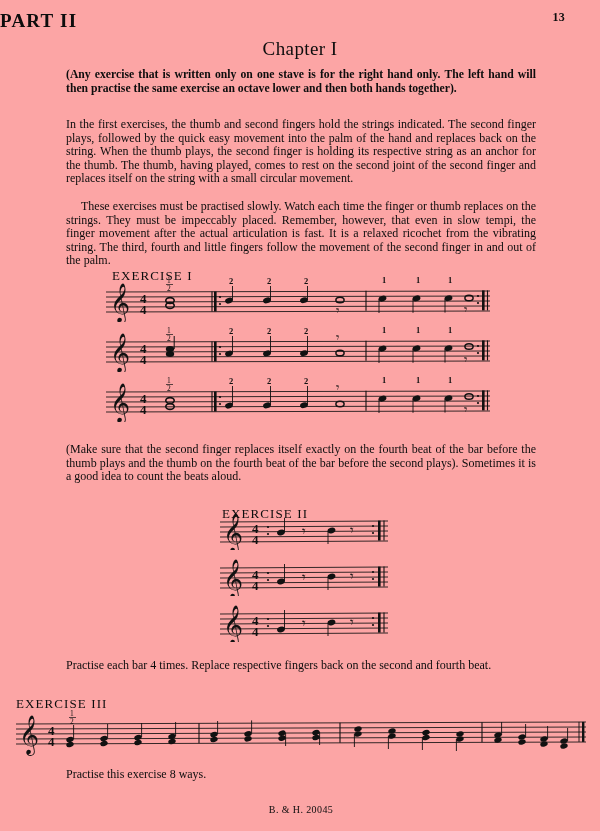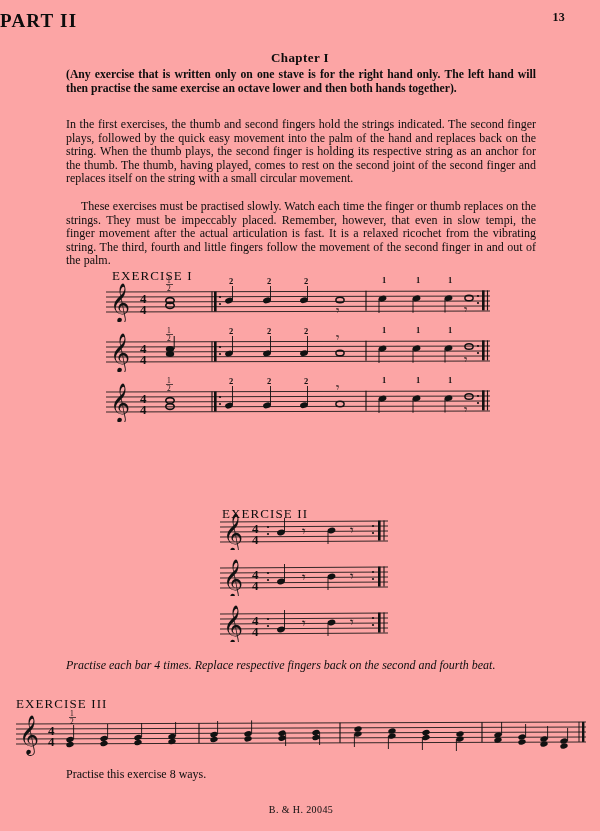--- a/index.html
+++ b/index.html
@@ -33,24 +33,24 @@
   .part-title {
     text-align: left;
     font-size: 19px;
     font-weight: bold;
     letter-spacing: 1.2px;
     margin: 0;
     padding-top: 10px;
   }
   .chapter-title {
     text-align: center;
-    font-size: 13px;
-    font-weight: bold;
+    font-size: 19px;
+    font-weight: normal;
     letter-spacing: 0.4px;
-    margin: 12px;
+    margin: 0;
     padding-top: 6px;
   }
   .body-col {
     position: absolute;
     left: 66px;
     width: 470px;
   }
   p.para {
     margin: 0;
     font-size: 12px;
@@ -292,20 +292,23 @@
         <ellipse cx="365" cy="20.5" rx="4.1" ry="2.8" fill="none" stroke="#111" stroke-width="1.5"></ellipse>
         <text x="360" y="38" font-family="DejaVu Sans, sans-serif" font-size="13" fill="#111">𝄾</text>
       </g>
       <circle cx="374" cy="20" r="1.1" fill="#111"></circle>
       <circle cx="374" cy="27" r="1.1" fill="#111"></circle>
       <rect x="378" y="14.4" width="2.6" height="20" fill="#111"></rect>
       <line x1="383.5" y1="14.4" x2="383.5" y2="34.4" stroke="#111" stroke-width="1.1"></line>
     </svg>
   </div>
 
+  <div class="body-col" style="top:443px;">
+    <p class="para">(Make sure that the second finger replaces itself exactly on the fourth beat of the bar before the thumb plays and the thumb on the fourth beat of the bar before the second plays). Sometimes it is a good idea to count the beats aloud.</p>
+  </div>
 
   <div class="sysblock" style="left:222px; top:488px;margin-top:16px;">
     <span class="ex-label">EXERCISE II</span>
   </div>
 
   <div class="sysblock" style="left:218px; top:510px;">
     <svg class="staffsvg" width="172" height="40" viewBox="0 0 172 40">
       <g stroke="#111" stroke-width="0.85">
         <line x1="2" y1="12" x2="170" y2="11"></line>
         <line x1="2" y1="17" x2="170" y2="16"></line>
@@ -390,21 +393,21 @@
         <ellipse cx="113.5" cy="20.5" rx="4" ry="2.8" fill="#111" transform="rotate(-18 113.5 20.5)"></ellipse>
       </g>
       <text x="132" y="25" font-family="DejaVu Sans, sans-serif" font-size="14" fill="#111">𝄾</text>
       <circle cx="155" cy="16" r="1.1" fill="#111"></circle>
       <circle cx="155" cy="23" r="1.1" fill="#111"></circle>
       <rect x="160" y="10.6" width="2.6" height="20" fill="#111"></rect>
       <line x1="166" y1="10.6" x2="166" y2="30.6" stroke="#111" stroke-width="1.1"></line>
     </svg>
   </div>
 
-  <div class="body-col" style="top:659px; left:66px; width:470px;font-style:italic;">
+  <div class="body-col" style="top:659px; left:66px; width:470px;">
     <p class="para center-line">Practise each bar 4 times. Replace respective fingers back on the second and fourth beat.</p>
   </div>
 
   <div class="sysblock" style="left:16px; top:694px;">
     <span class="ex-label">EXERCISE III</span>
   </div>
 
   <div class="sysblock" style="left:14px; top:708px;">
     <svg class="staffsvg" width="574" height="50" viewBox="0 0 574 50">
       <g stroke="#111" stroke-width="0.85">

